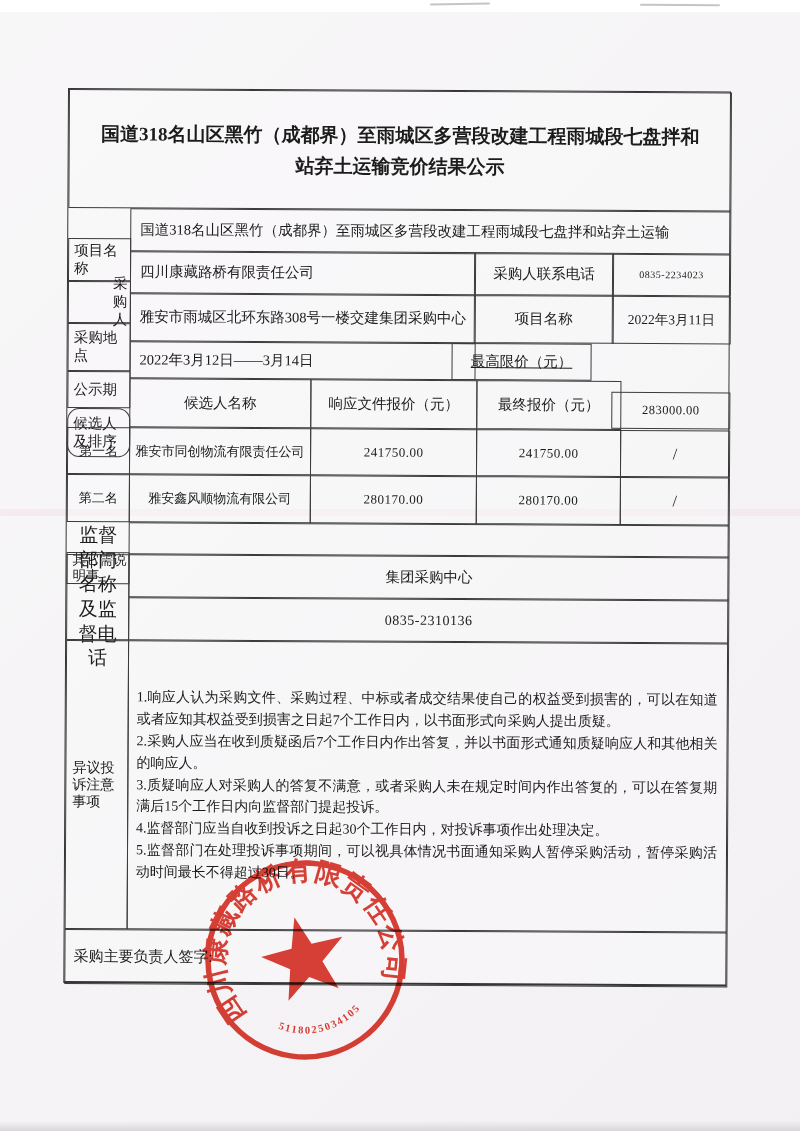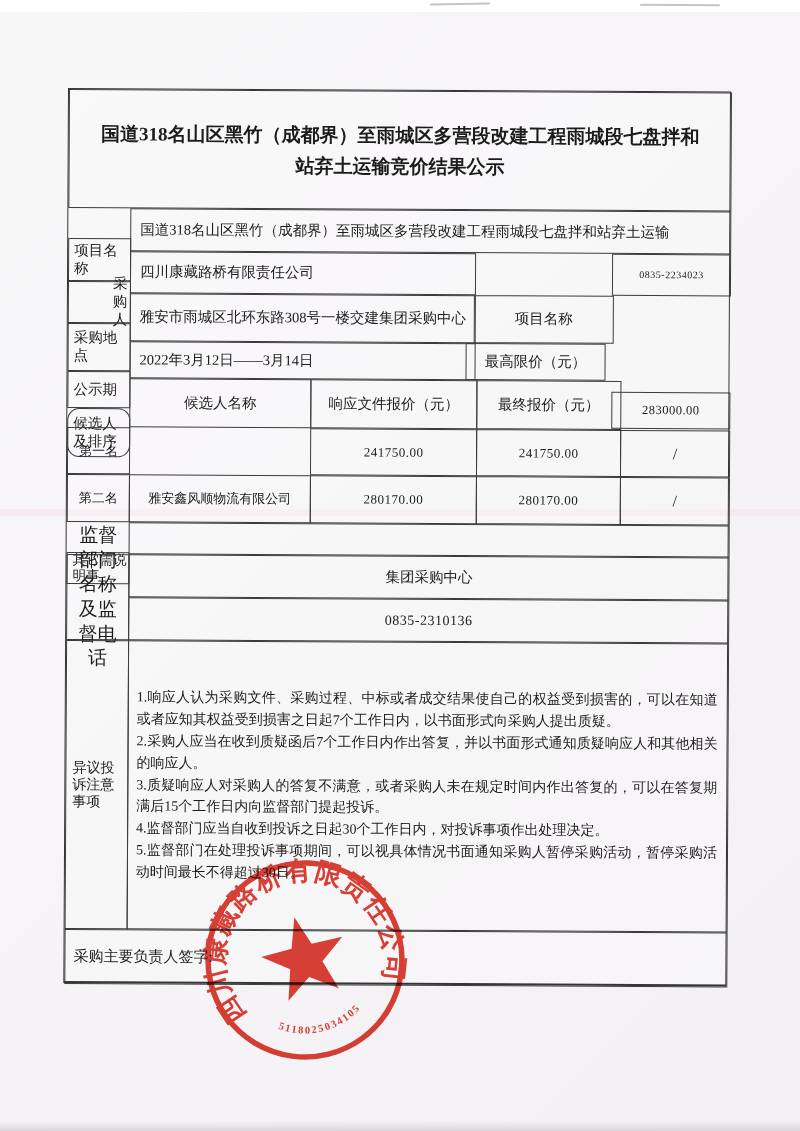--- a/index.html
+++ b/index.html
@@ -74,37 +74,40 @@
   <div class="cell title-cell" style="left:0;top:0;width:663px;height:119px;">
     <span>国道318名山区黑竹（成都界）至雨城区多营段改建工程雨城段七盘拌和</span>
     <span>站弃土运输竞价结果公示</span>
   </div>
 
   <div class="cell lbl" style="left:0;top:119px;width:63px;height:43px;">项目名称</div>
   <div class="cell val" style="left:62px;top:119px;width:601px;height:43px;">国道318名山区黑竹（成都界）至雨城区多营段改建工程雨城段七盘拌和站弃土运输</div>
 
   <div class="cell lbl" style="left:0;top:162px;width:63px;height:42px;padding-left:44px;">采购人</div>
   <div class="cell val" style="left:62px;top:162px;width:346px;height:42px;">四川康藏路桥有限责任公司</div>
+  <div class="cell ctr" style="left:406px;top:162px;width:140px;height:42px;">采购人联系电话</div>
   <div class="cell ctr num" style="left:544px;top:162px;width:119px;height:42px;font-size:10px;">0835-2234023</div>
 
   <div class="cell lbl" style="left:0;top:204px;width:63px;height:48px;">采购地点</div>
   <div class="cell val" style="left:62px;top:204px;width:346px;height:48px;">雅安市雨城区北环东路308号一楼交建集团采购中心</div>
   <div class="cell ctr" style="left:406px;top:204px;width:140px;height:48px;">项目名称</div>
+  <div class="cell ctr" style="left:544px;top:204px;width:119px;height:48px;font-size:13.5px;">2022年3月11日</div>
 
   <div class="cell lbl" style="left:0;top:252px;width:63px;height:37px;">公示期</div>
   <div class="cell val" style="left:62px;top:252px;width:346px;height:37px;">2022年3月12日——3月14日</div>
-  <div class="cell ctr" style="left:398px;top:252px;width:140px;height:37px;">最高限价（元）</div>
+  <div class="cell ctr" style="left:384px;top:252px;width:140px;height:37px;text-decoration:underline;">最高限价（元）</div>
   <div class="cell ctr num" style="left:544px;top:252px;width:119px;height:37px;font-size:12.5px;margin-top:48px;">283000.00</div>
 
   <div class="cell lbl" style="left:0;top:289px;width:63px;height:49px;border-radius:12px;">候选人及排序</div>
   <div class="cell ctr" style="left:62px;top:289px;width:182px;height:49px;">候选人名称</div>
   <div class="cell ctr" style="left:243px;top:289px;width:167px;height:49px;">响应文件报价（元）</div>
   <div class="cell ctr" style="left:409px;top:289px;width:145px;height:49px;">最终报价（元）</div>
 
   <div class="cell ctr sm" style="left:0;top:338px;width:63px;height:47px;">第一名</div>
+  <div class="cell ctr sm" style="left:62px;top:338px;width:182px;height:47px;">雅安市同创物流有限责任公司</div>
   <div class="cell ctr num" style="left:243px;top:338px;width:167px;height:47px;">241750.00</div>
   <div class="cell ctr num" style="left:409px;top:338px;width:145px;height:47px;">241750.00</div>
   <div class="cell ctr" style="left:553px;top:338px;width:110px;height:47px;font-size:16px;">/</div>
 
   <div class="cell ctr sm" style="left:0;top:385px;width:63px;height:48px;">第二名</div>
   <div class="cell ctr sm" style="left:62px;top:385px;width:182px;height:48px;">雅安鑫风顺物流有限公司</div>
   <div class="cell ctr num" style="left:243px;top:385px;width:167px;height:48px;">280170.00</div>
   <div class="cell ctr num" style="left:409px;top:385px;width:145px;height:48px;">280170.00</div>
   <div class="cell ctr" style="left:553px;top:385px;width:110px;height:48px;font-size:16px;">/</div>
 

